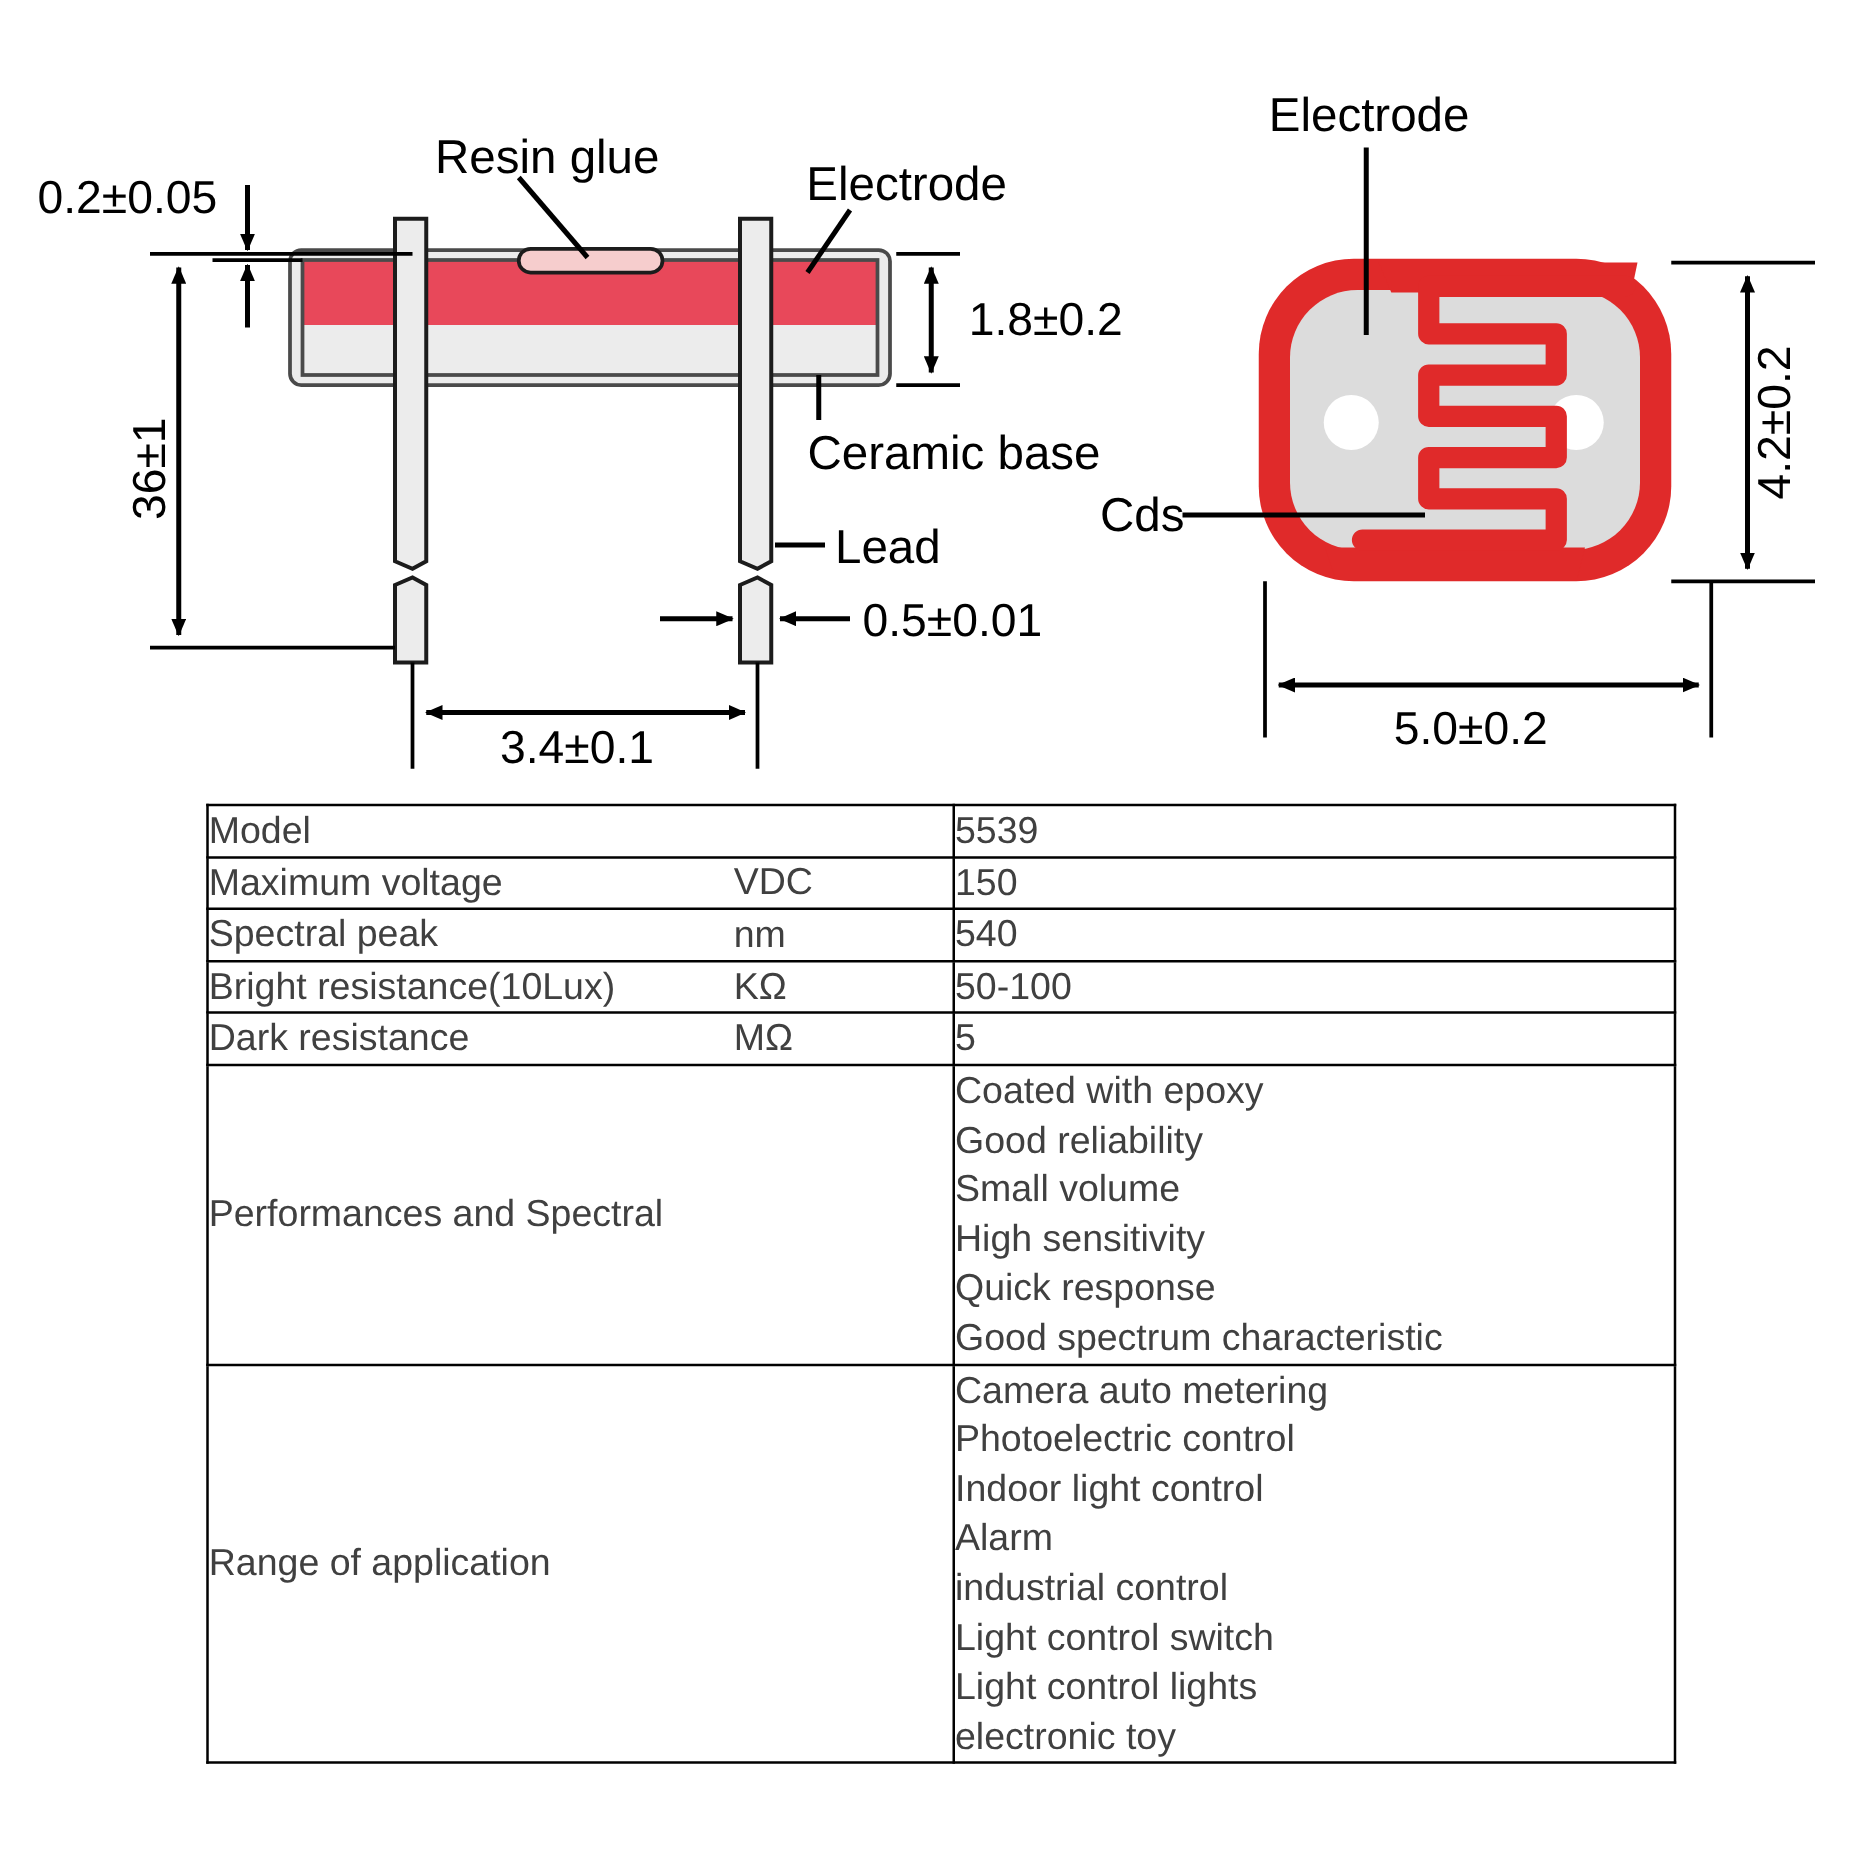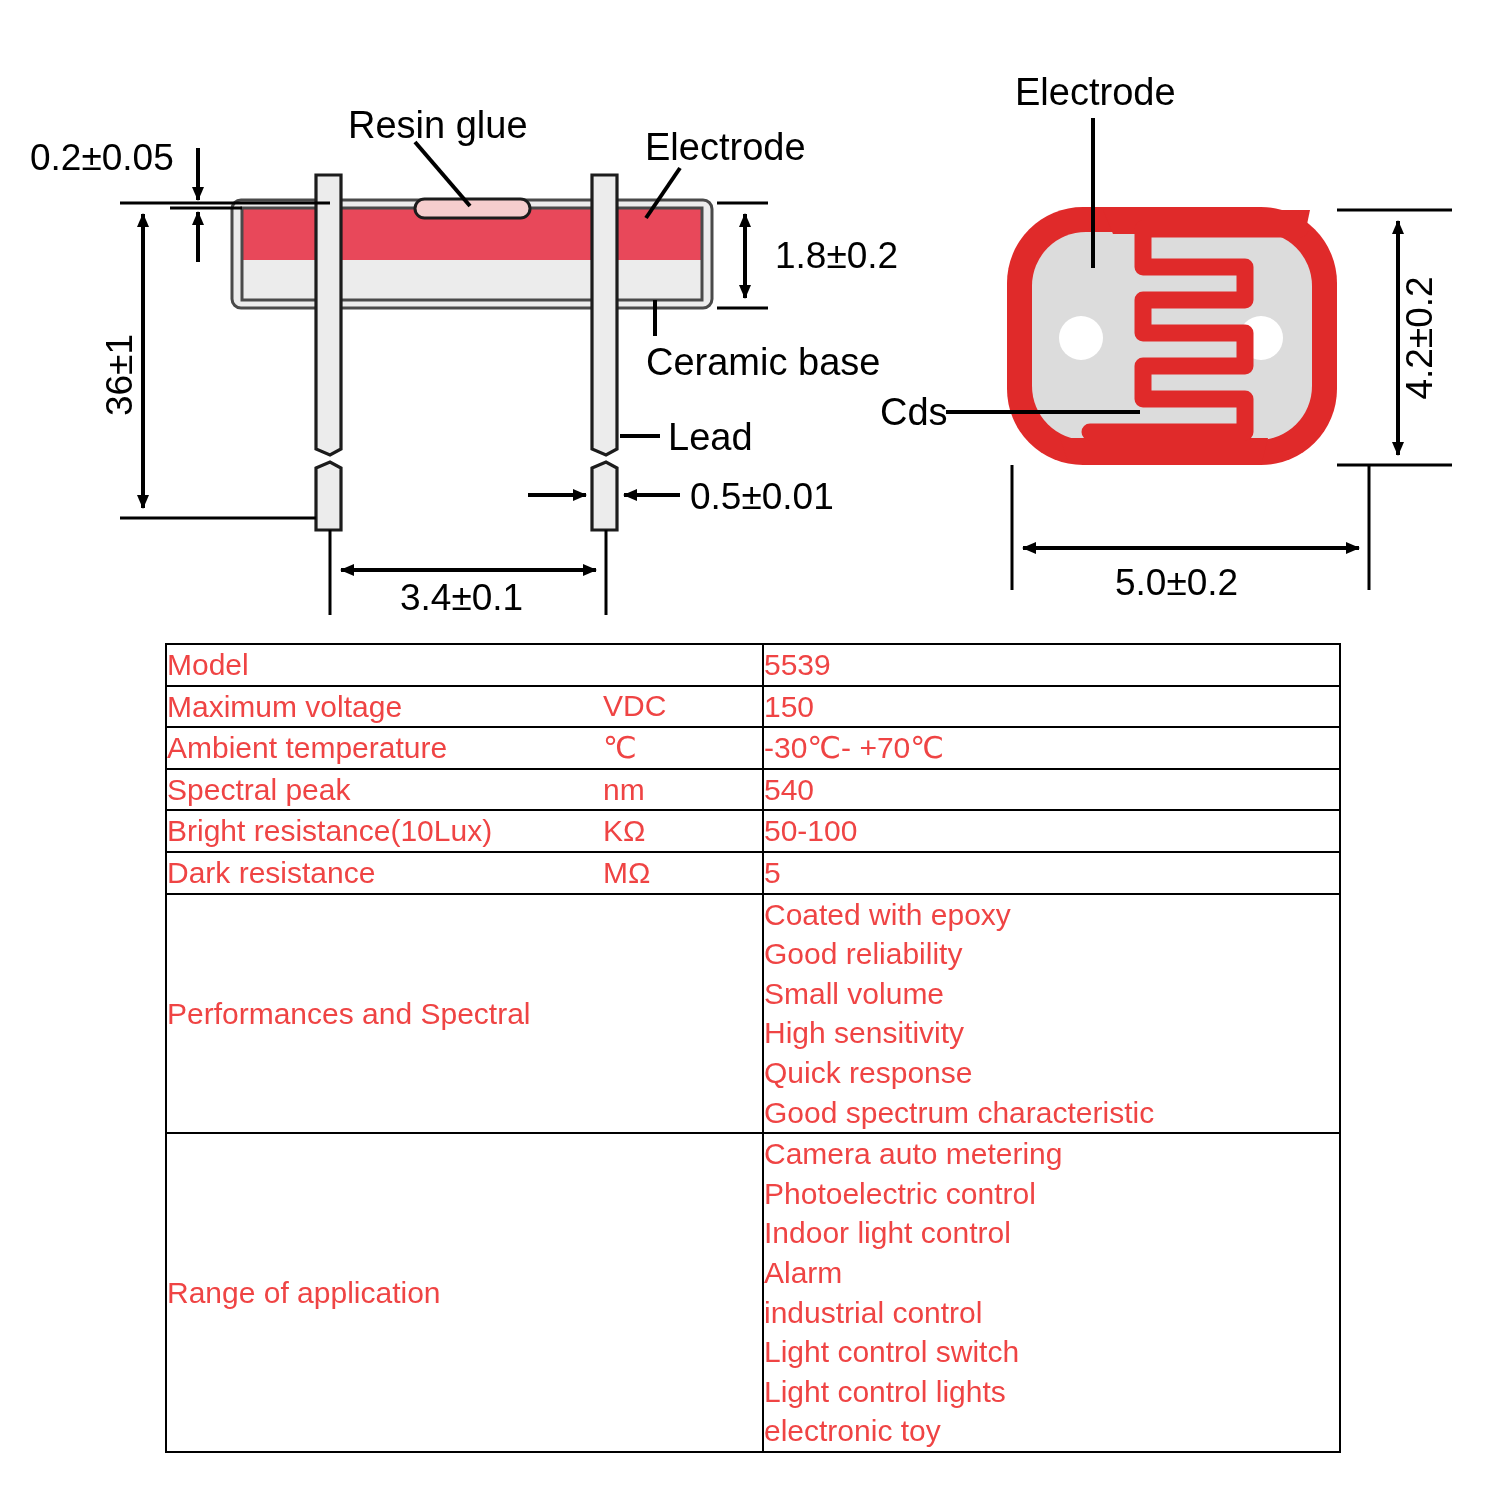--- a/index.html
+++ b/index.html
@@ -40,27 +40,27 @@
     table-layout:fixed;
     background:#fff;
   }
   #spec-table td{
     border:2px solid #000;
     padding:0;
     vertical-align:middle;
     font-size:30px;
     font-family:"Liberation Sans","DejaVu Sans",sans-serif;
     line-height:1.32;
-    color:#ef4444;
+    color:#404040;
   }
   td.param{ width:595px; padding:6px 0 6px 42px; position:relative; }
   td.value{ width:575px; padding:6px 0 6px 80px;margin-left:36px; }
   .unit{
     position:absolute;
-    left:436px;
+    left:420px;
     top:50%;
     transform:translateY(-50%);
   }
   .multiline{ padding-top:14px; padding-bottom:14px; }
   .multiline div{ white-space:pre; }
   td.tall{ height:200px; }
   td.taller{ height:272px; }
   .blockparam{ padding:6px 0 6px 42px; }
 </style>
 </head>
@@ -199,27 +199,20 @@
 
       <tr>
         <td class="param">
           <span>Maximum voltage</span>
           <span class="unit">VDC</span>
         </td>
         <td class="value">150</td>
       </tr>
 
 
-      <tr>
-        <td class="param">
-          <span>Ambient temperature</span>
-          <span class="unit">℃</span>
-        </td>
-        <td class="value">-30℃- +70℃</td>
-      </tr>
 
       <tr>
         <td class="param">
           <span>Spectral peak</span>
           <span class="unit">nm</span>
         </td>
         <td class="value">540</td>
       </tr>
 
       <tr>

